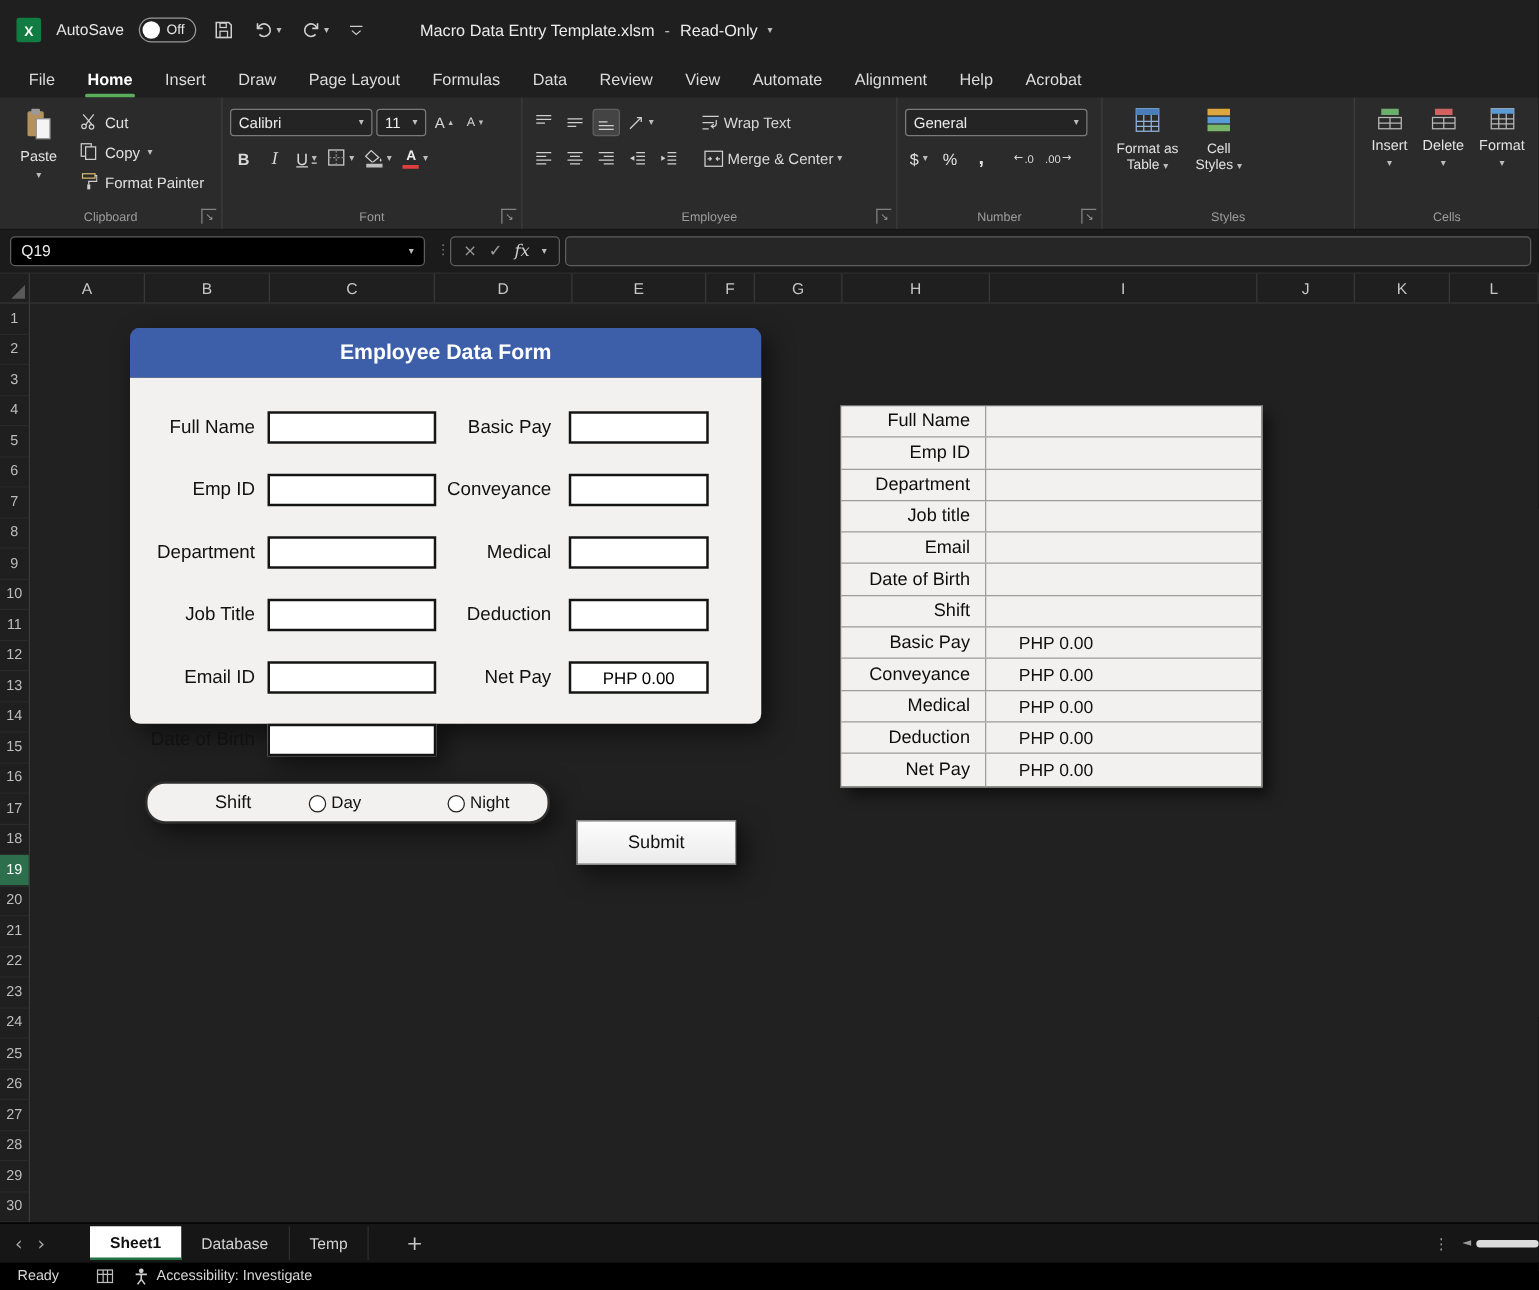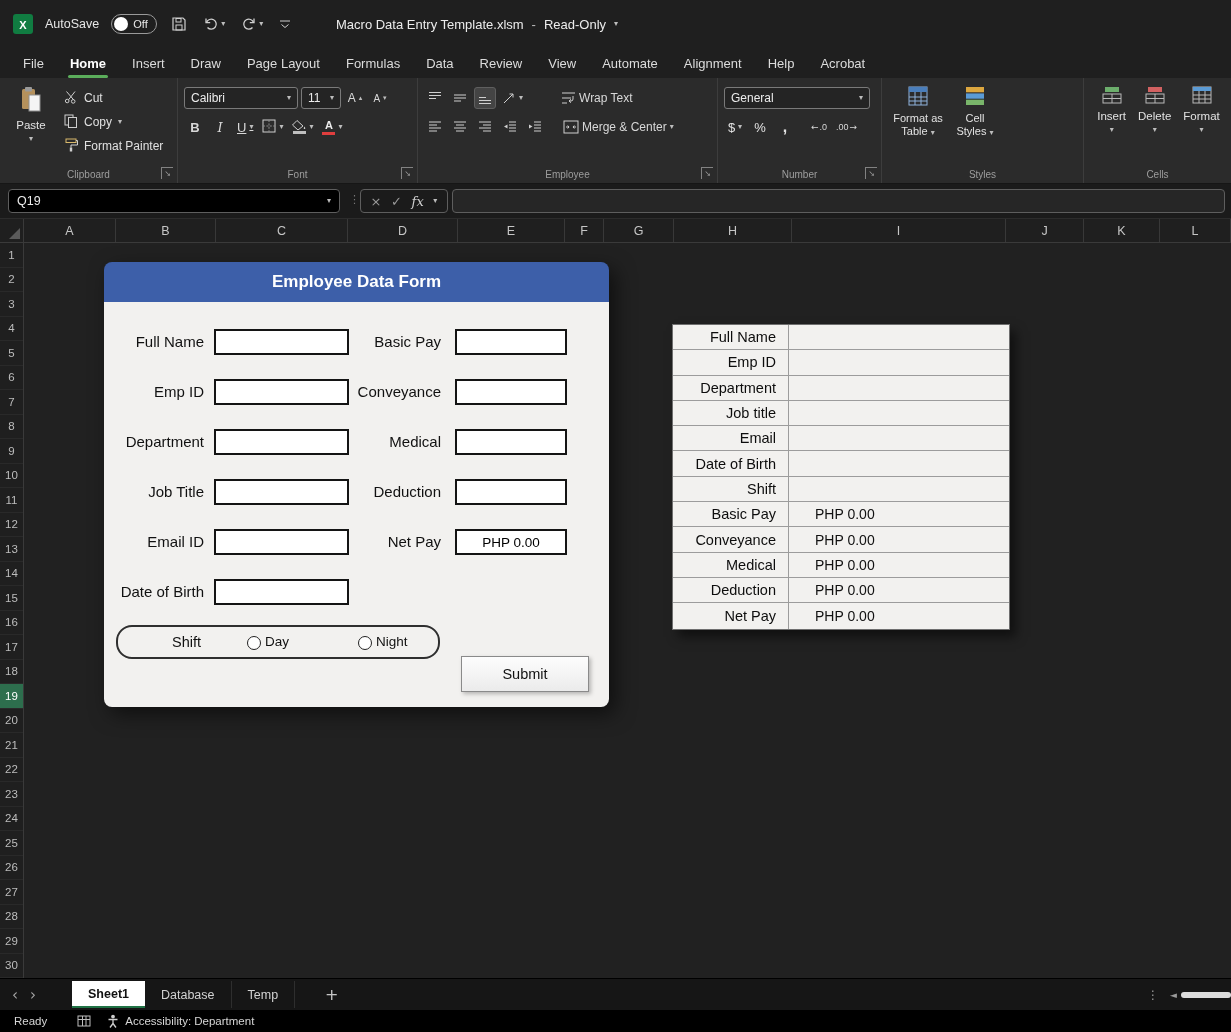--- a/index.html
+++ b/index.html
@@ -98,21 +98,21 @@
 
   
   .sheet{position:absolute;top:243px;left:0;right:0;height:735px;display:flex;}
   .rowhdr{width:24px;background:#1f1f1f;border-right:1px solid #3a3a3a;}
   .rowh{height:24.5px;display:flex;align-items:center;justify-content:center;font-size:11.5px;
     color:#bdbdbd;border-bottom:1px solid #292929;}
   .rowh.sel{background:#2d6e4d;color:#fff;}
   .cells{flex:1;background:#212121;}
 
   
-  .xform{position:absolute;left:104px;top:262px;width:505px;height:445px;z-index:5;
+  .xform{position:absolute;left:104px;top:262px;width:505px;height:317px;z-index:5;
     filter:drop-shadow(6px 7px 10px rgba(0,0,0,.55));}
   .xform-header{position:absolute;left:0;top:0;right:0;height:40px;background:#3d5fa9;
     border-radius:8px 8px 0 0;display:flex;align-items:center;justify-content:center;
     color:#fff;font-weight:bold;font-size:17px;}
   .xform-body{position:absolute;left:0;top:40px;right:0;bottom:0;background:#f2f1ef;
     border-radius:0 0 8px 8px;}
   .f-label{position:absolute;text-align:right;font-size:15px;color:#111;}
   .f-input{position:absolute;height:26px;background:#fff;border:2px solid #141414;
     display:flex;align-items:center;justify-content:center;font-size:13.5px;color:#000;}
   .shift-box{position:absolute;left:12px;top:363px;width:324px;height:34px;
@@ -676,17 +676,17 @@
       <svg width="14" height="12">
           <rect x="1" y="1" width="12" height="10" fill="none" stroke="#bdbdbd"></rect>
           <path d="M1 4.5h12M5.5 1v10M9 1v10" stroke="#bdbdbd"></path>
         </svg>
     </span>
     <span class="sb-acc">
       <svg width="12" height="14">
           <circle cx="6" cy="2.6" r="1.9" fill="#cfcfcf"></circle>
           <path d="M1.5 5.5h9M6 5.5v4M6 9.5l-3 4M6 9.5l3 4" stroke="#cfcfcf" stroke-width="1.3" fill="none"></path>
         </svg>
-      <span>Accessibility: Department</span>
+      <span>Accessibility: Investigate</span>
     </span>
   </div>
 
 </div>
 
 </body></html>

